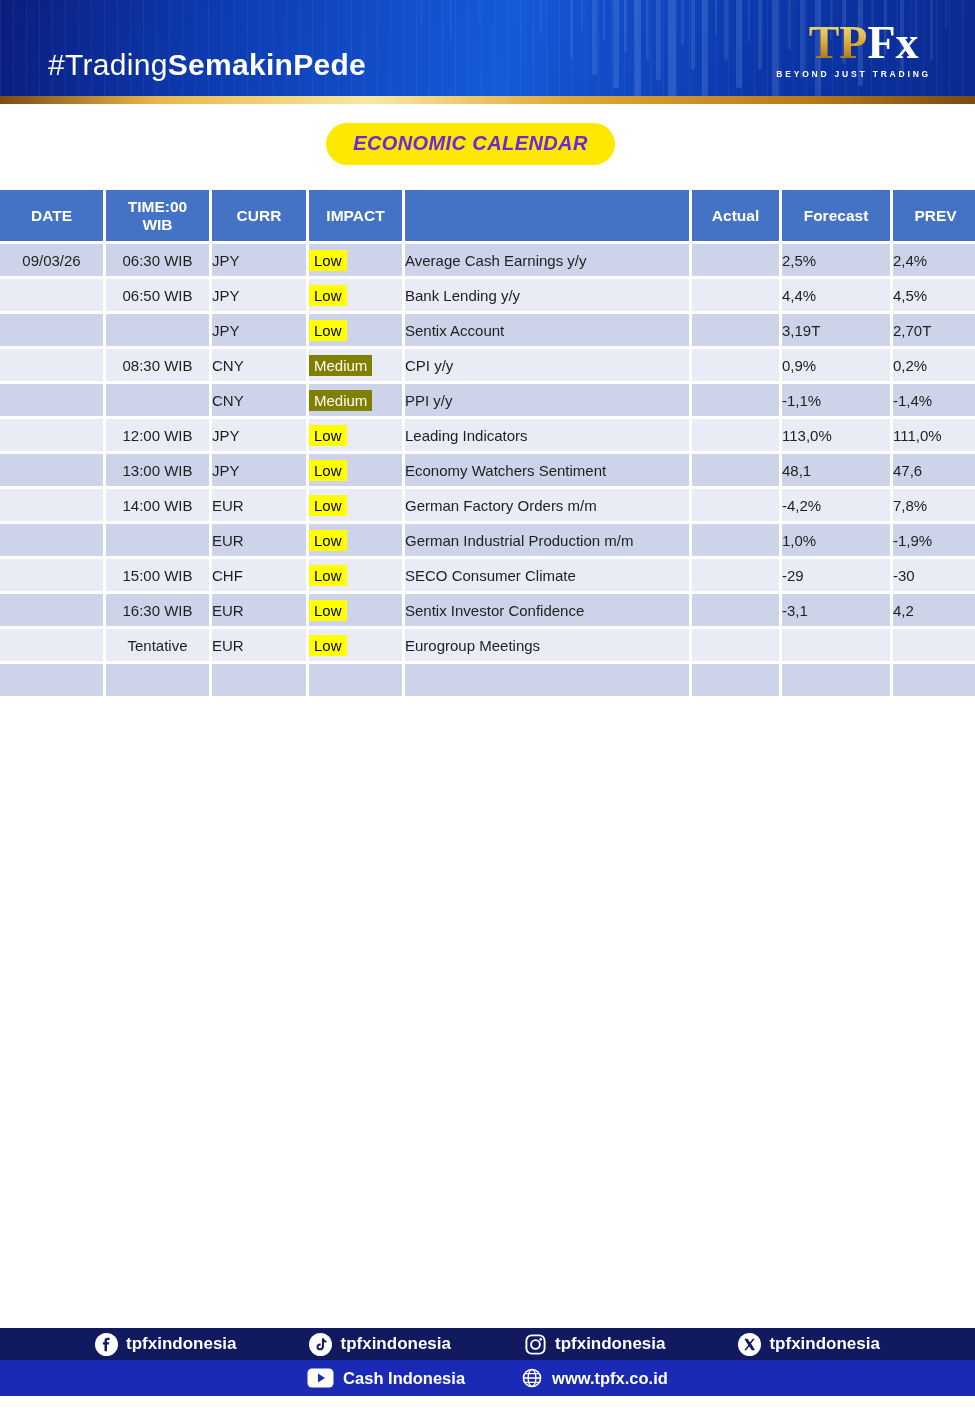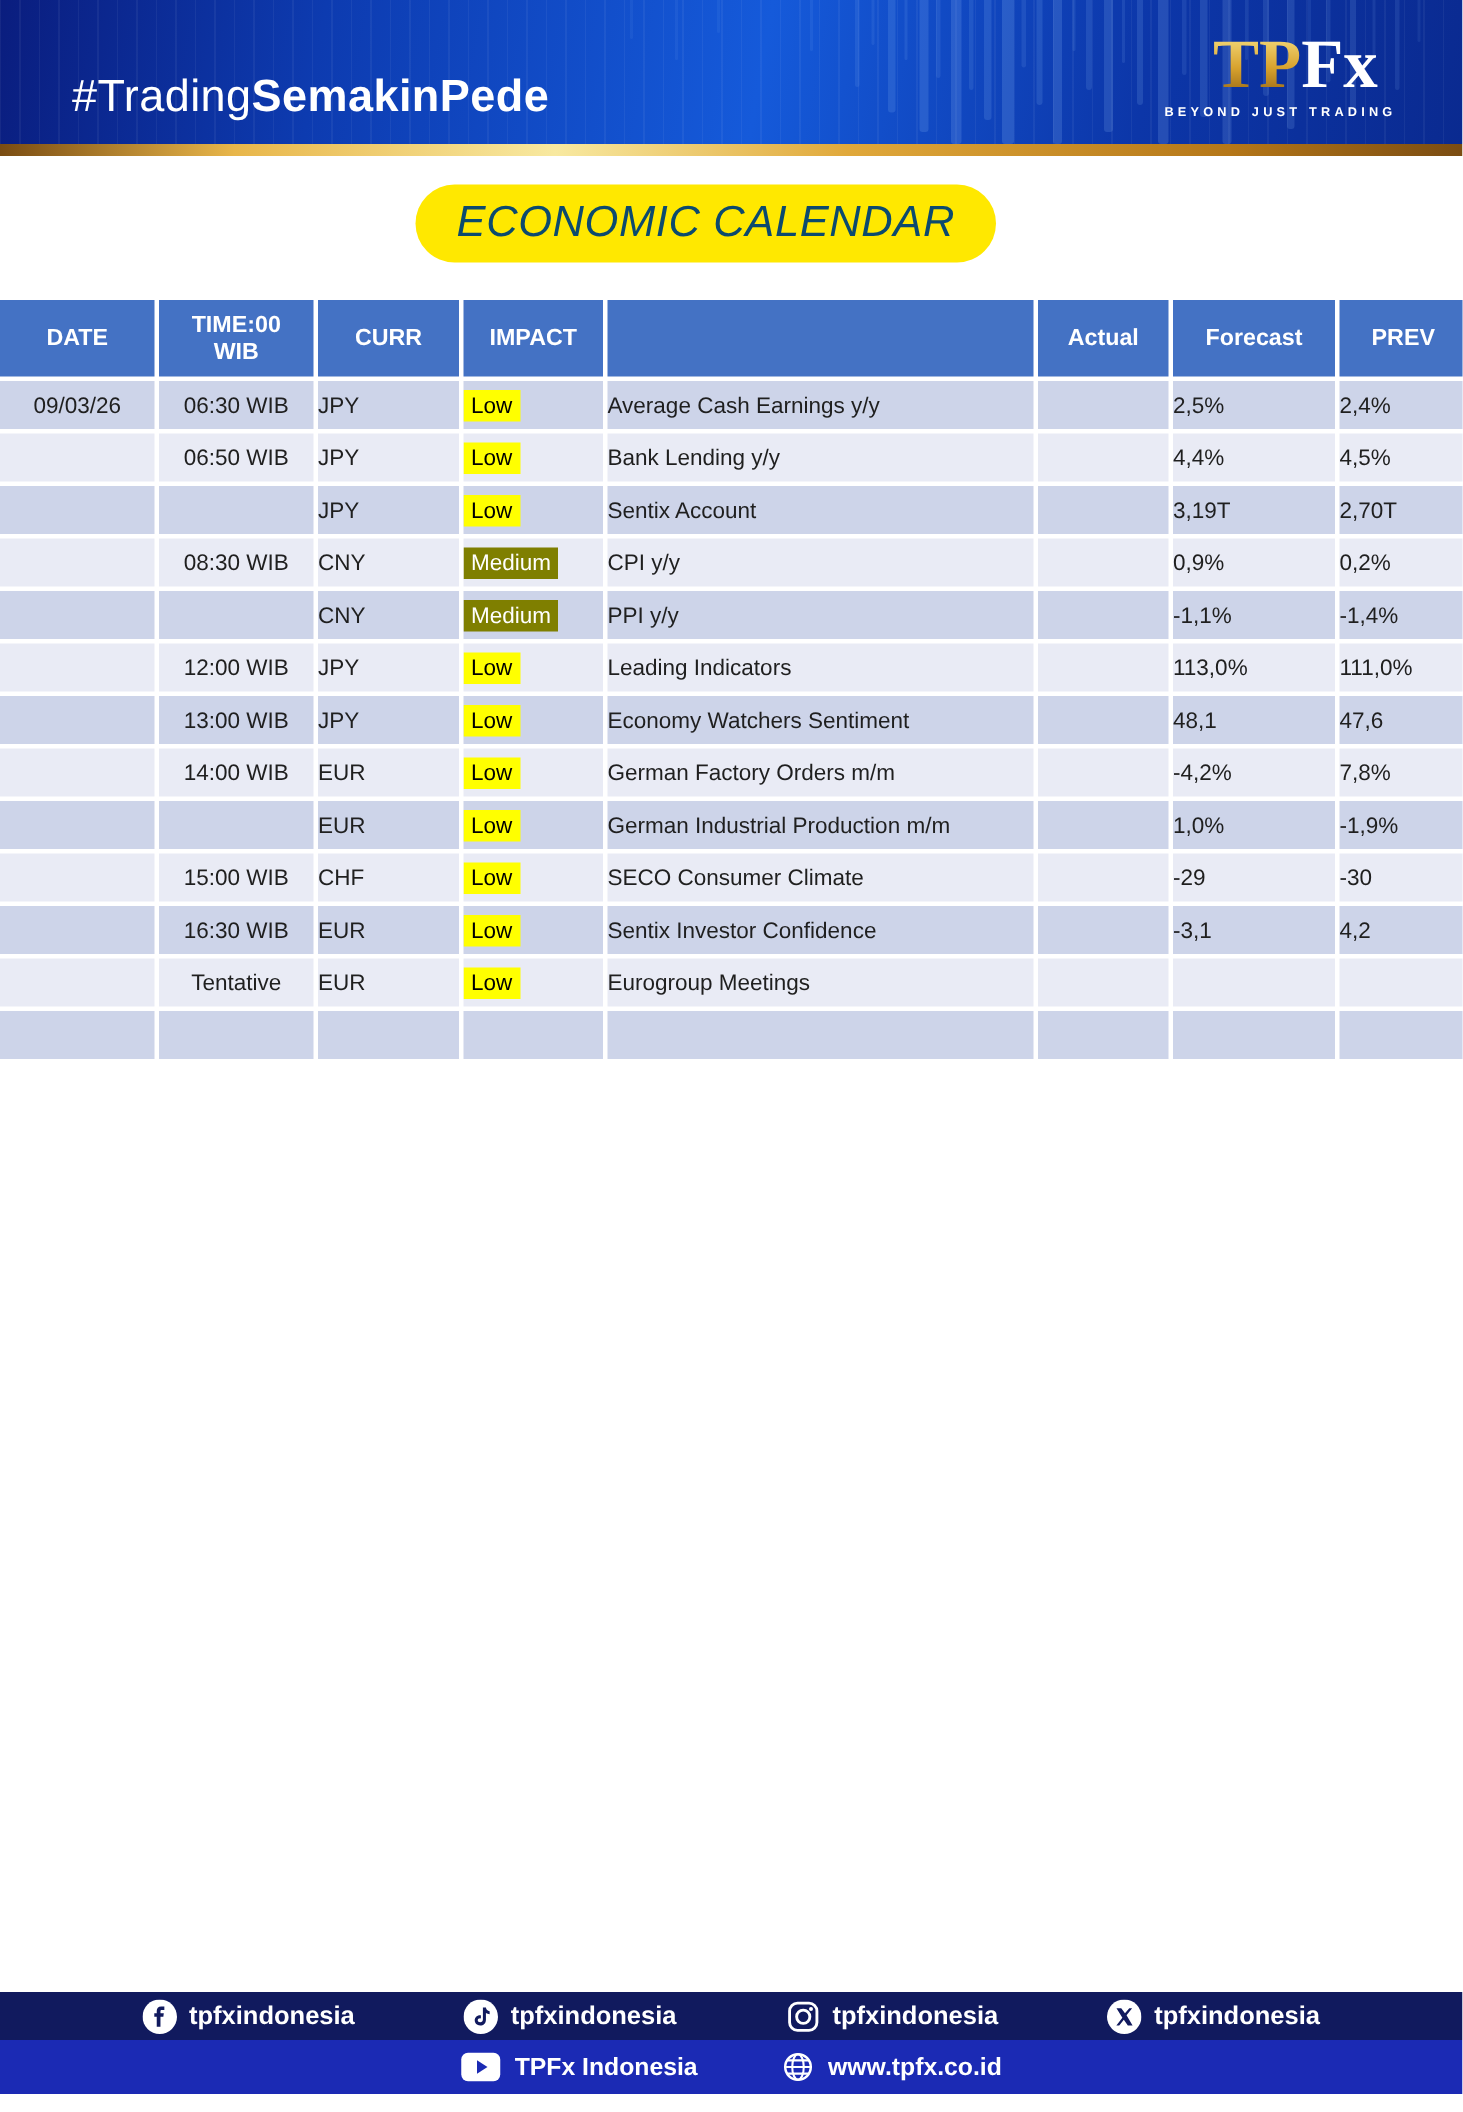--- a/index.html
+++ b/index.html
@@ -17,21 +17,21 @@
   .hashtag .bold{font-weight:bold;}
   .logo{position:absolute;right:44px;top:20px;text-align:center;}
   .logo-main{font-family:"Liberation Serif",serif;font-size:46px;font-weight:bold;line-height:1;}
   .logo-tp{background:linear-gradient(180deg,#f9e48a 5%,#d8a32e 55%,#8a5a10 100%);-webkit-background-clip:text;background-clip:text;color:transparent;margin-left:20px;}
   .logo-fx{color:#ffffff;}
   .logo-tagline{margin-top:3px;color:#fff;font-size:8.5px;font-weight:bold;letter-spacing:2.8px;white-space:nowrap;text-align:center;}
   .gold-bar{height:8px;background:linear-gradient(90deg,#7a4c12,#e8b64a 16%,#f8e9a0 38%,#e0a83a 58%,#b57718 84%,#7a4c12);}
 
   
   .title-wrap{margin-top:19px;display:flex;justify-content:center;}
-  .title-pill{background:var(--title-bg,#ffe800);color:#0c4a6e;font-size:29px;font-weight:400;font-style:italic;
+  .title-pill{background:var(--title-bg,#ffe800);color:#6d28d9;font-size:20px;font-weight:700;font-style:italic;
     padding:9px 27px 10px;border-radius:28px;letter-spacing:0.4px;transform:translateX(-17px);white-space:nowrap;}
 
   
   .calendar{border-collapse:separate;border-spacing:3px;table-layout:fixed;width:981px;margin:22px 0 0 -3px;}
   .calendar th{background:var(--header-blue,#4472c4);color:#fff;font-size:15.5px;font-weight:bold;
     height:51px;vertical-align:middle;text-align:center;padding:0;white-space:pre-line;}
   .calendar td{height:32px;font-size:15px;color:#1f1f1f;vertical-align:middle;padding:0;overflow:hidden;white-space:nowrap;}
   .calendar tbody tr:nth-child(odd) td{background:var(--row-odd,#cdd4e9);}
   .calendar tbody tr:nth-child(even) td{background:var(--row-even,#e9ebf5);}
   .col-date,.col-time{text-align:center;}
@@ -307,21 +307,21 @@
       </div>
     </div>
     <div class="links-bar">
       <div class="link-item">
         <span class="icon">
           <svg width="27" height="20" viewBox="0 0 27 20">
               <rect x="0.5" y="0.5" width="26" height="19" rx="4.5" fill="#fff"></rect>
               <path d="M11 5.5 18 10l-7 4.5z" fill="#1b2ab4"></path>
             </svg>
         </span>
-        <span>TPFx Indonesia</span>
+        <span>Cash Indonesia</span>
       </div>
       <div class="link-item">
         <span class="icon">
           <svg width="22" height="22" viewBox="0 0 24 24">
               <circle cx="12" cy="12" r="9.3" fill="none" stroke="#fff" stroke-width="1.8"></circle>
               <ellipse cx="12" cy="12" rx="4.2" ry="9.3" fill="none" stroke="#fff" stroke-width="1.5"></ellipse>
               <path d="M2.7 12h18.6M4.2 7.2h15.6M4.2 16.8h15.6" stroke="#fff" stroke-width="1.5" fill="none"></path>
             </svg>
         </span>
         <span>www.tpfx.co.id</span>

